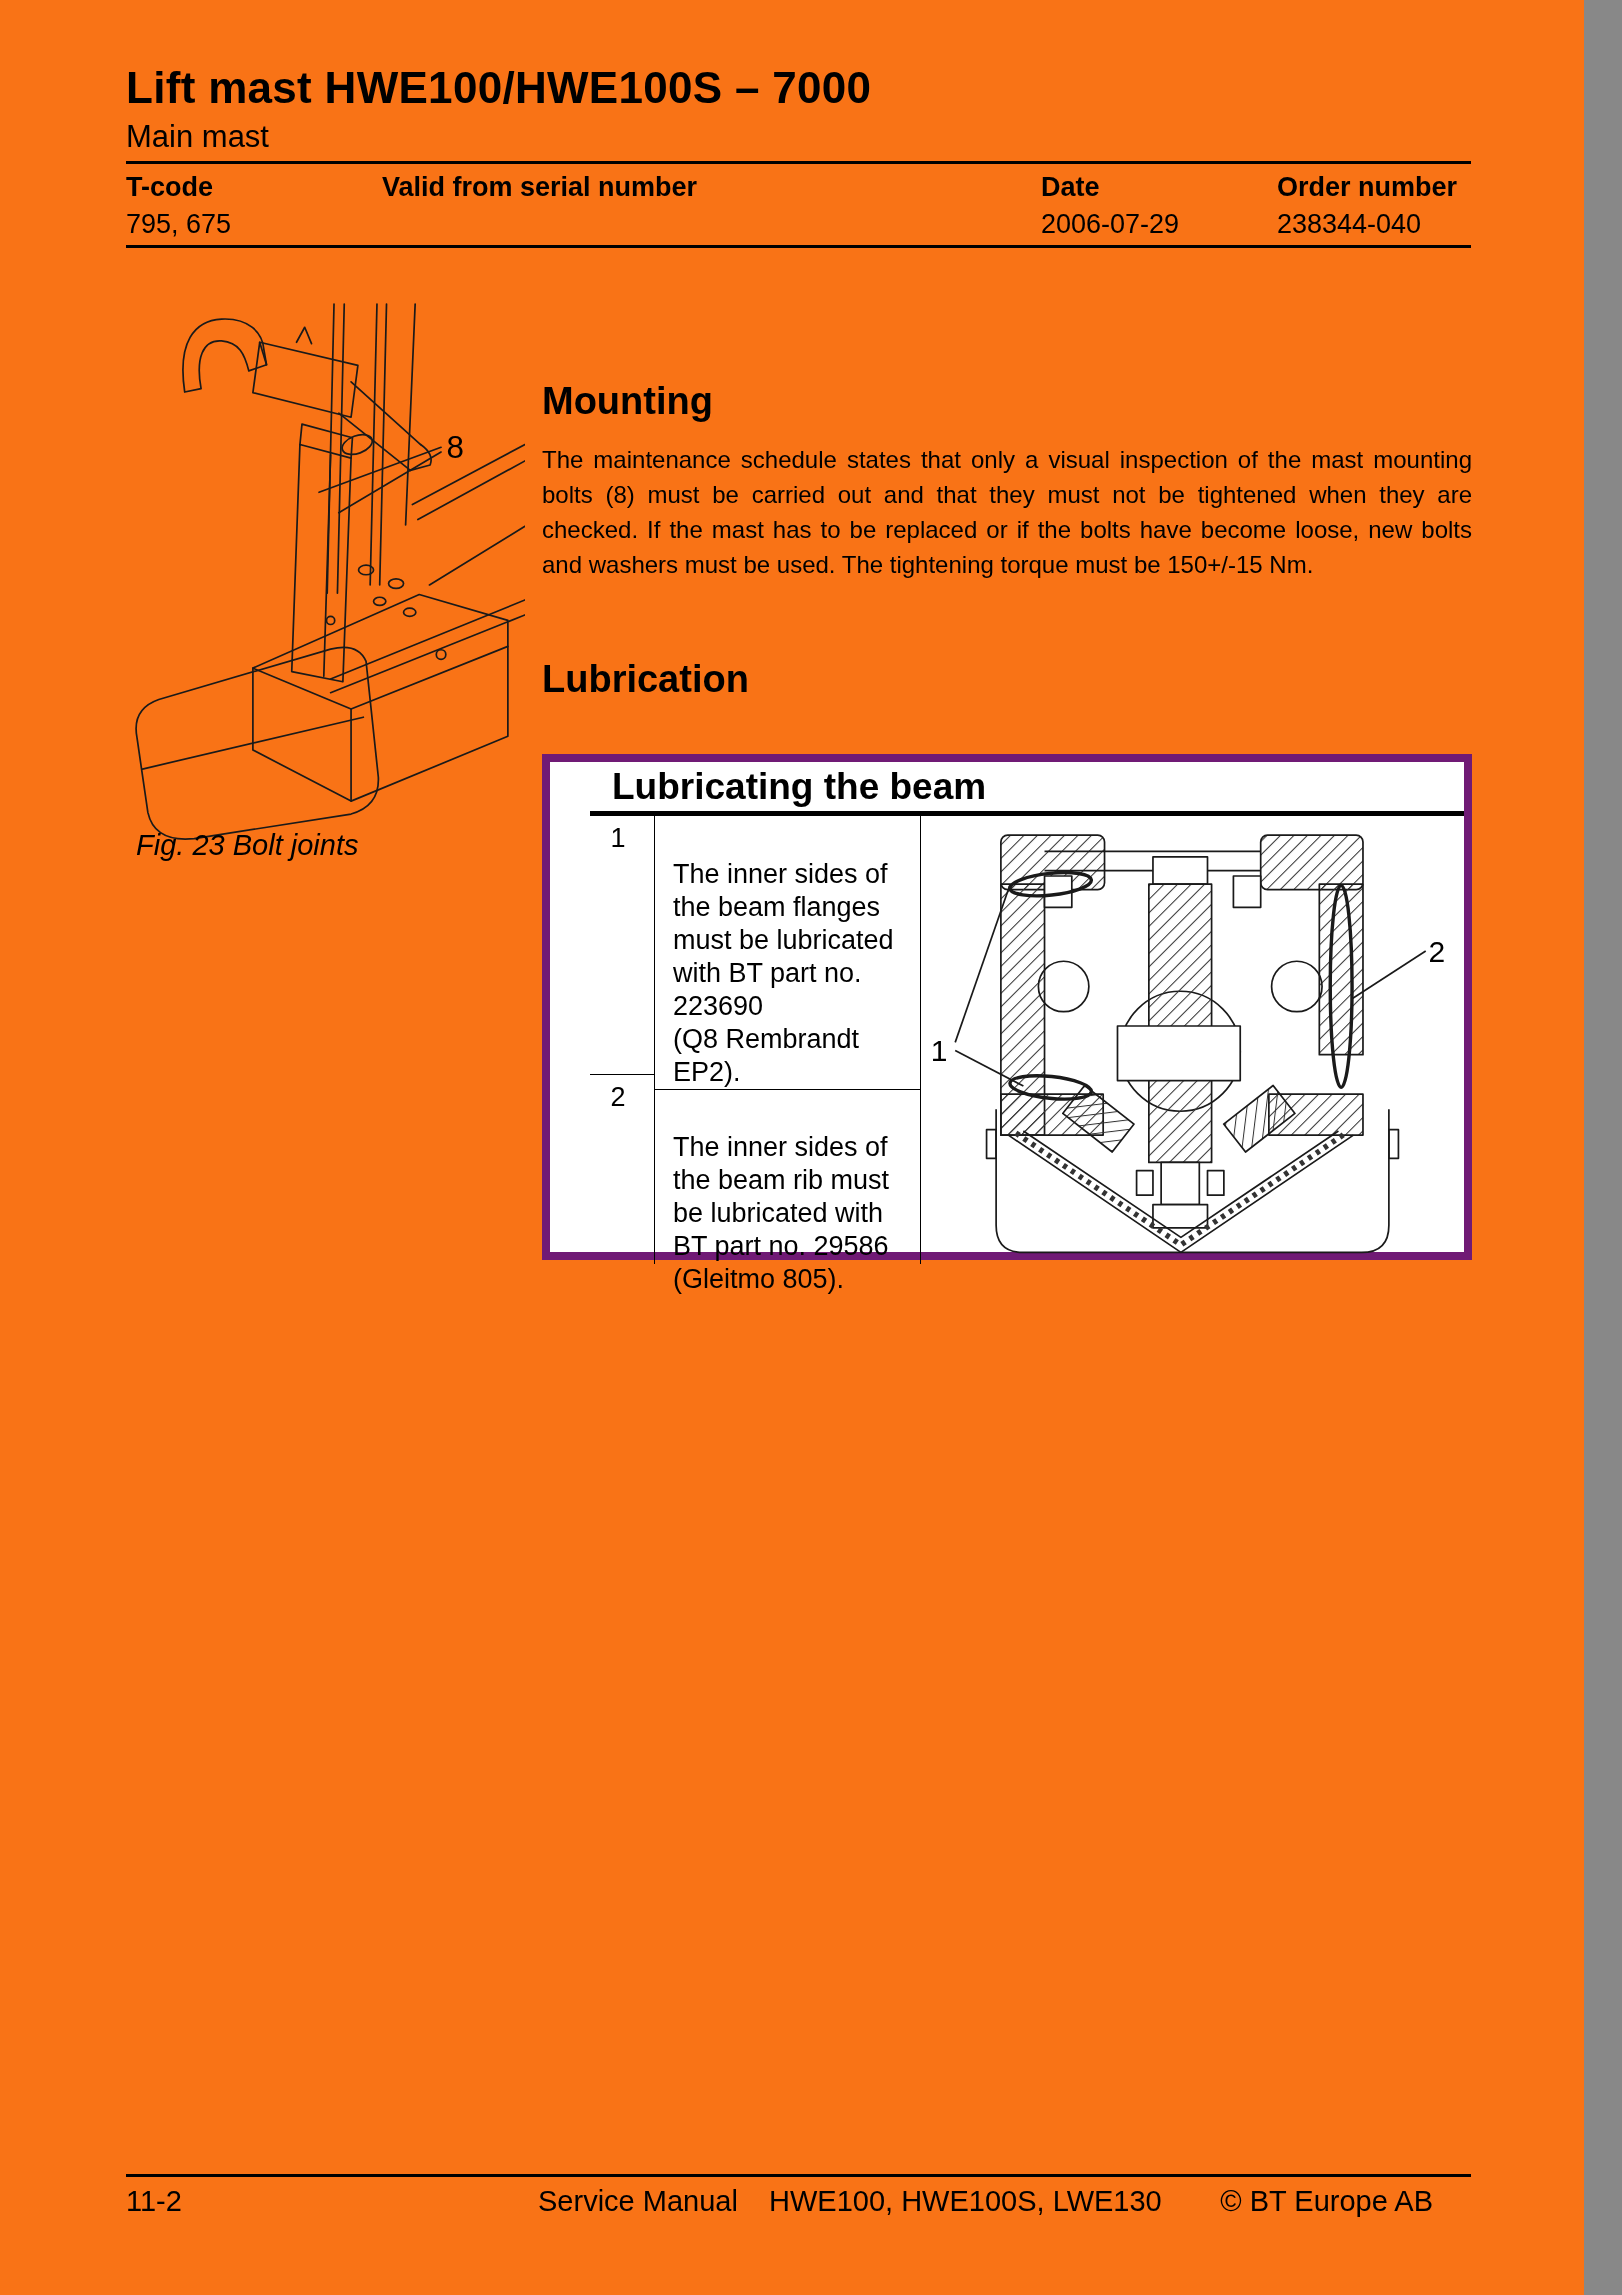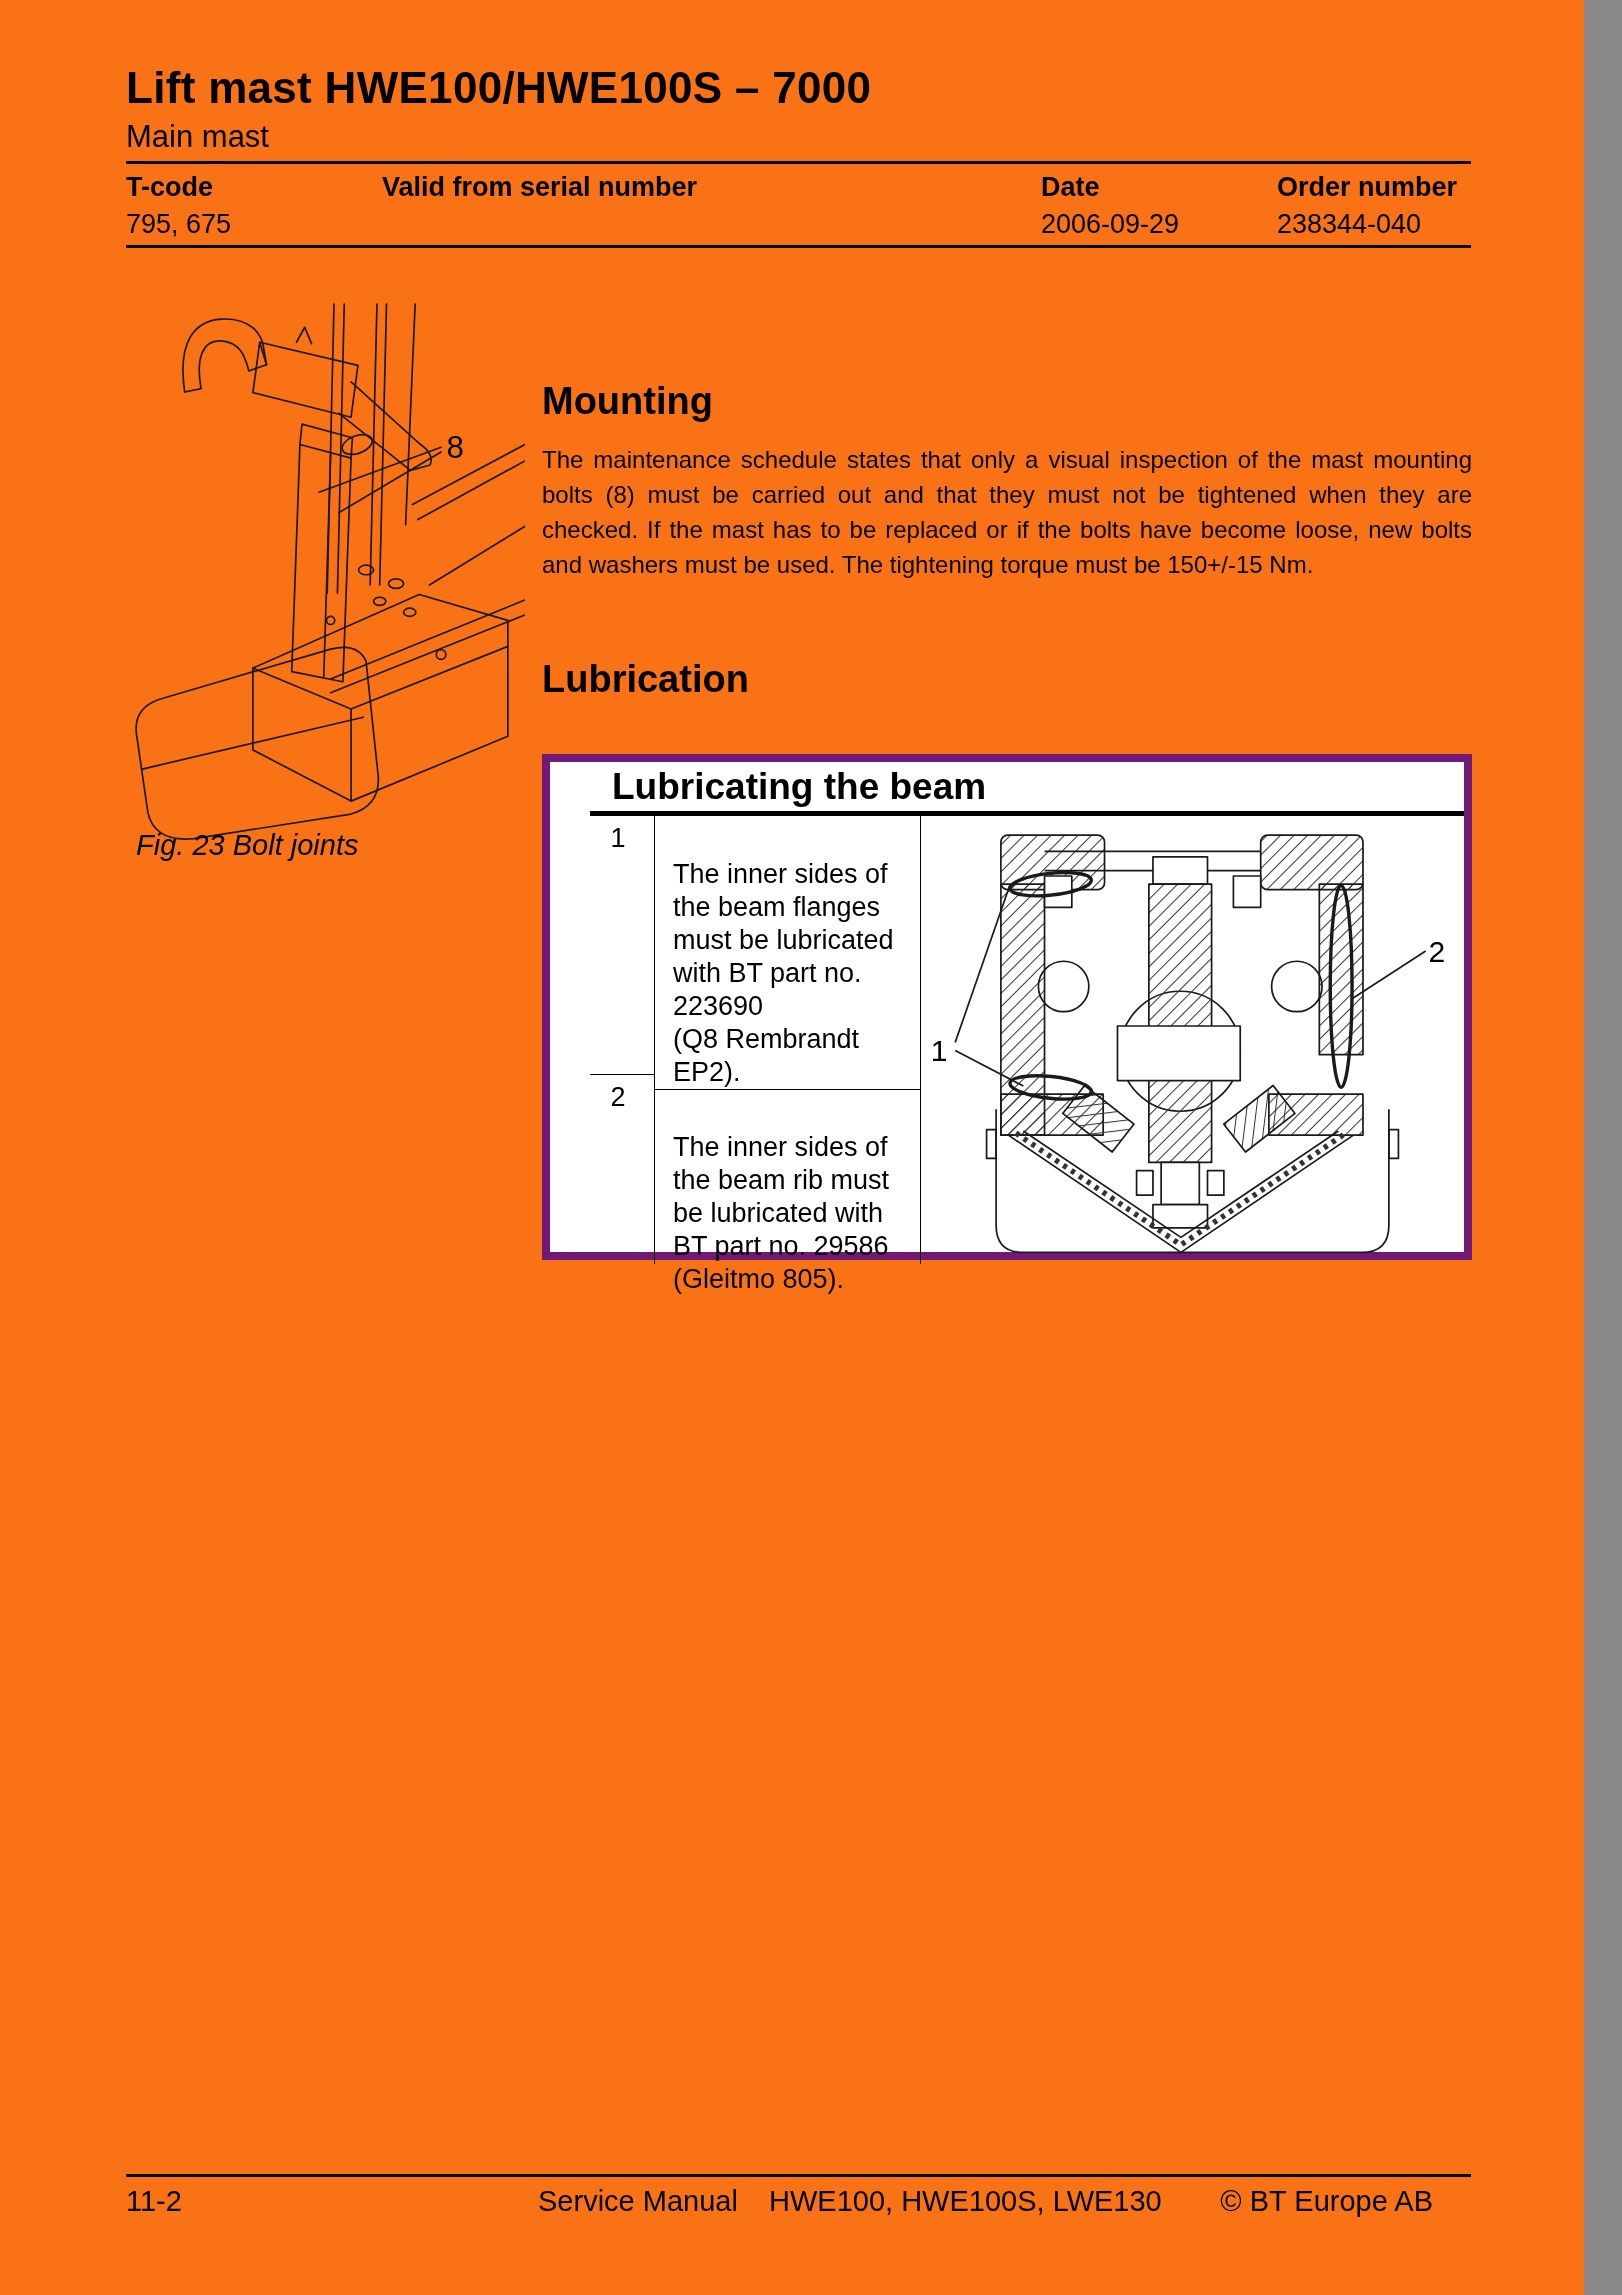--- a/index.html
+++ b/index.html
@@ -57,21 +57,21 @@
 <div class="page">
 
   <div class="abs doc-title">Lift mast HWE100/HWE100S – 7000</div>
   <div class="abs doc-subtitle">Main mast</div>
   <div class="abs rule rule-top"></div>
 
   <div class="abs meta-label mx-tcode">T-code</div>
   <div class="abs meta-value mx-tcode">795, 675</div>
   <div class="abs meta-label mx-serial">Valid from serial number</div>
   <div class="abs meta-label mx-date">Date</div>
-  <div class="abs meta-value mx-date">2006-09-29</div>
+  <div class="abs meta-value mx-date">2006-07-29</div>
   <div class="abs meta-label mx-order">Order number</div>
   <div class="abs meta-value mx-order">238344-040</div>
   <div class="abs rule rule-mid"></div>
 
   <svg class="abs fig-svg" width="399" height="542" viewBox="0 0 585 795" fill="none" stroke="#1a1a1a" stroke-width="2.5" stroke-linejoin="round" stroke-linecap="round">
 
     <path d="M305,6 L295,430"></path>
     <path d="M320,6 L310,430"></path>
     <path d="M368,6 L358,418"></path>
     <path d="M382,6 L372,418"></path>

